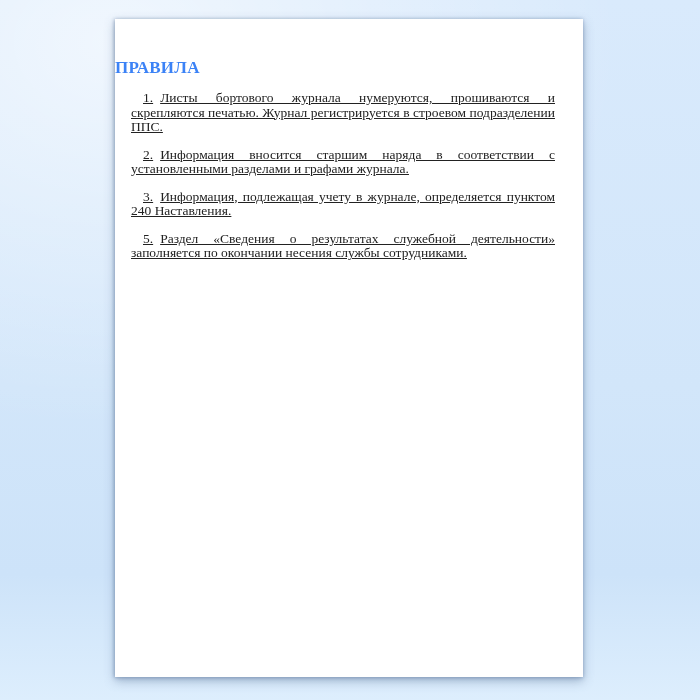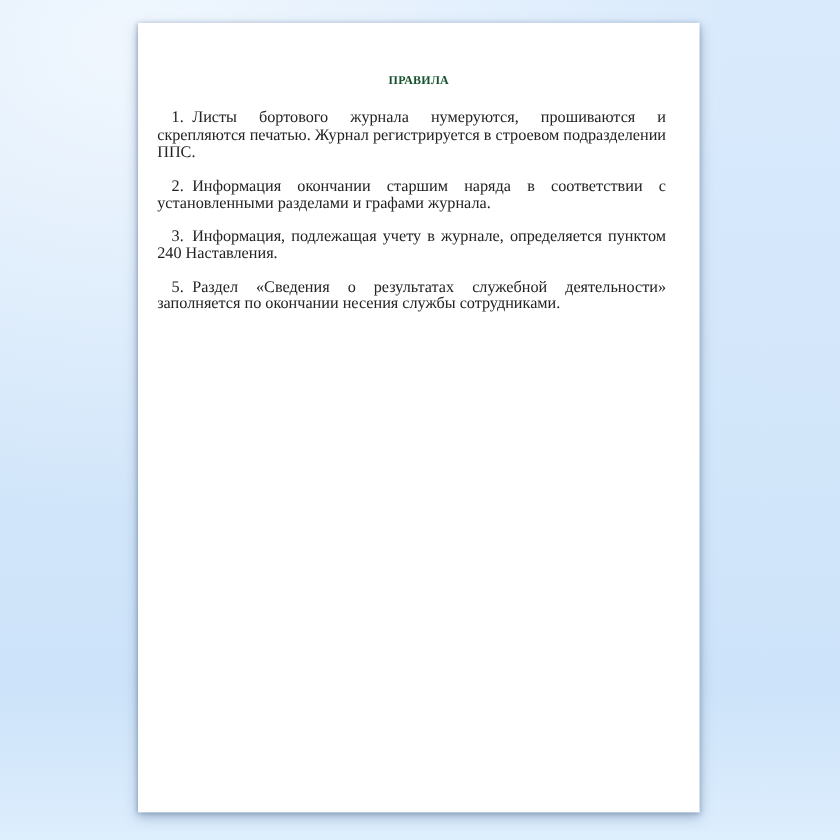--- a/index.html
+++ b/index.html
@@ -25,55 +25,55 @@
     background: #ffffff;
     box-shadow:
       0 4px 10px rgba(88, 114, 150, 0.45),
       0 1px 4px rgba(88, 114, 150, 0.38),
       -1px 0 3px rgba(88, 114, 150, 0.25);
     box-sizing: border-box;
     color: #1f1f1f;
   }
   .doc-title {
     margin-top: 42px;
-    text-align: center;
     font-weight: bold;
-    font-size: 10px;
+    font-size: 17px;
     line-height: 13.2px;
     letter-spacing: 0.2px;
-    color: #14532d;
+    color: #3b82f6;
   }
   .doc-body {
     margin: 17px 28px 0 16px;
   }
   .doc-body p {
     margin: 0 0 13.5px 0;
     font-size: 13.5px;
     line-height: 14.3px;
     text-align: justify;
     text-align-last: left;
     text-indent: 12px;
     color: #222222;
+    text-decoration: underline;
   }
   .para-number {
     padding-right: 7px;
   }
 </style>
 </head>
 <body>
 
 <div class="canvas">
   <div class="page">
     <div class="doc-title">
       <div>ПРАВИЛА</div>
     </div>
     <div class="doc-body">
   <p><span class="para-number">1.</span><span>Листы бортового журнала нумеруются, прошиваются и скрепляются печатью. Журнал регистрируется в строевом подразделении ППС.</span></p>
 
-  <p><span class="para-number">2.</span><span>Информация окончании старшим наряда в соответствии с установленными разделами и графами журнала.</span></p>
+  <p><span class="para-number">2.</span><span>Информация вносится старшим наряда в соответствии с установленными разделами и графами журнала.</span></p>
 
   <p><span class="para-number">3.</span><span>Информация, подлежащая учету в журнале, определяется пунктом 240 Наставления.</span></p>
 
 
   <p><span class="para-number">5.</span><span>Раздел «Сведения о результатах служебной деятельности» заполняется по окончании несения службы сотрудниками.</span></p>
 </div>
   </div>
 </div>
 
 </body></html>

